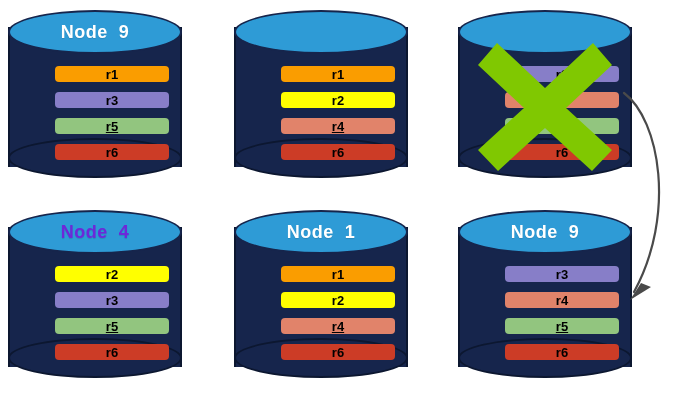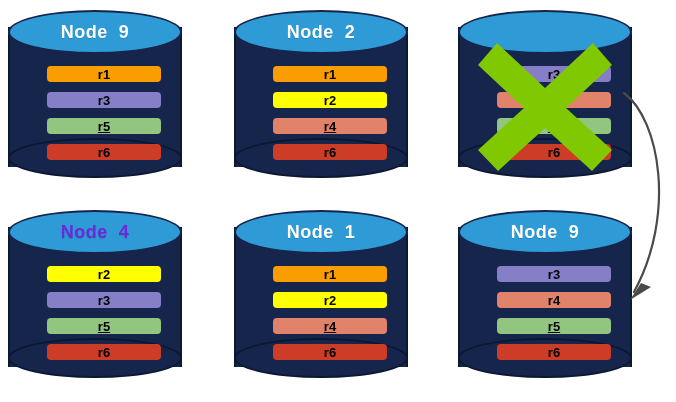--- a/index.html
+++ b/index.html
@@ -74,21 +74,21 @@
     color: #ffffff;
     font-size: 18px;
     font-weight: bold;
     letter-spacing: 0.5px;
     text-shadow: 0 1px 1px rgba(0,0,0,0.12);
     white-space: pre;
   }
 
   .rows {
     position: absolute;
-    left: 16px;
+    left: 24px;
     top: 55px;
     width: 174px;
     height: 100px;
   }
   .row-bar {
     position: absolute;
     left: 31px;
     width: 114px;
     height: 16px;
     border-radius: 4px;
@@ -144,21 +144,20 @@
   <div class="node" style="left:226px; top:5px;">
     <div class="cyl-body" style="background: rgb(22, 37, 76); border-left-color: rgb(12, 23, 48); border-right-color: rgb(12, 23, 48);"></div>
     <div class="cyl-bottom" style="background: rgb(22, 37, 76); border-color: rgb(12, 23, 48);"></div>
     <div class="rows">
       <div class="row-bar i0" style="background: rgb(250, 157, 0); color: rgb(0, 0, 0);">r1</div>
       <div class="row-bar i1" style="background: rgb(255, 255, 0); color: rgb(0, 0, 0);">r2</div>
       <div class="row-bar i2" style="background: rgb(225, 131, 106); color: rgb(0, 0, 0);">r4</div>
       <div class="row-bar i3" style="background: rgb(204, 60, 38); color: rgb(0, 0, 0);">r6</div>
     </div>
     <div class="cyl-top" style="background: rgb(46, 155, 214); border-color: rgb(22, 37, 76);"></div>
-    <div class="node-label" style="color: rgb(255, 255, 255);">Node  2</div>
   </div>
 
   <div class="node" style="left:450px; top:5px;">
     <div class="cyl-body" style="background: rgb(22, 37, 76); border-left-color: rgb(12, 23, 48); border-right-color: rgb(12, 23, 48);"></div>
     <div class="cyl-bottom" style="background: rgb(22, 37, 76); border-color: rgb(12, 23, 48);"></div>
     <div class="rows">
       <div class="row-bar i0" style="background: rgb(135, 126, 200); color: rgb(0, 0, 0);">r3</div>
       <div class="row-bar i1" style="background: rgb(225, 131, 106); color: rgb(0, 0, 0);">r4</div>
       <div class="row-bar i2" style="background: rgb(146, 197, 127); color: rgb(0, 0, 0);">r5</div>
       <div class="row-bar i3" style="background: rgb(204, 60, 38); color: rgb(0, 0, 0);">r6</div>

